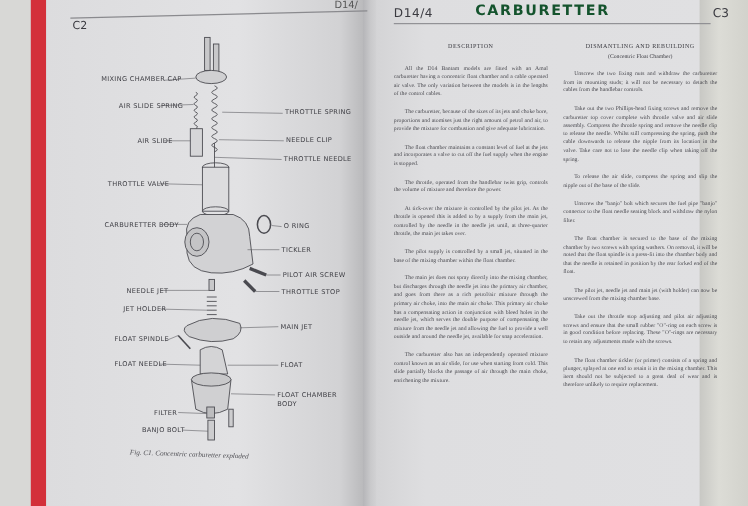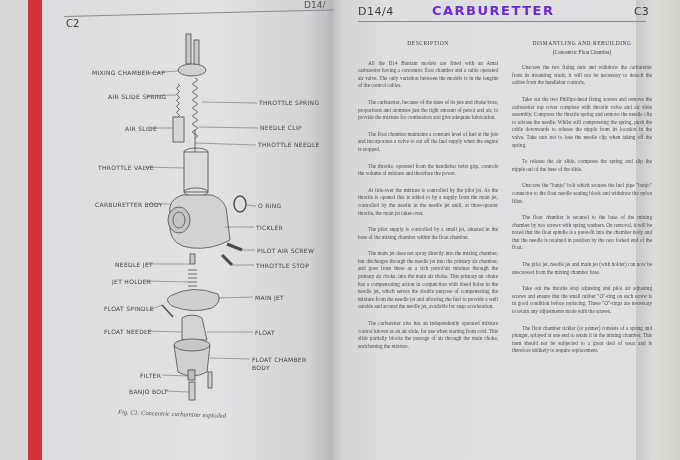--- a/index.html
+++ b/index.html
@@ -22,22 +22,22 @@
       background: linear-gradient(90deg, #d4d4d6 0%, #dedee0 15%, #e0e0e2 100%);
     }
     .bg-right { position: absolute; left: 636px; top: 0; width: 44px; height: 460px;
       background: linear-gradient(90deg, #c8c8c4, #dcdcd6 40%, #d2d2cc); }
 
     .hdr { position: absolute; font-family: "DejaVu Sans", sans-serif; color: #3a3a40; }
     .pg-c2 { left: 66px; top: 18px; font-size: 10px; }
     .pg-d14-left { left: 304px; top: 0px; font-size: 9px; color: #555; }
     .rule-left { position: absolute; left: 64px; top: 16px; width: 270px; height: 1px; background: #8a8a8e; transform: rotate(-1.4deg); transform-origin: left; }
     .pg-d14 { left: 358px; top: 5px; font-size: 11px; letter-spacing: 0.5px; }
-    .pg-title { left: 432px; top: 3px; font-size: 13px; font-weight: bold; letter-spacing: 1.5px; color: #6d28d9; }
-    .pg-c3 { left: 634px; top: 5px; font-size: 11px; }
+    .pg-title { left: 432px; top: 3px; font-size: 13px; font-weight: bold; letter-spacing: 1.5px; color: #14532d; }
+    .pg-c3 { left: 648px; top: 5px; font-size: 11px; }
     .rule-right { position: absolute; left: 358px; top: 21px; width: 288px; height: 1px; background: #8a8a8e; }
 
     .diagram { position: absolute; left: 42px; top: 0; width: 290px; height: 460px; }
     .lbl {
       position: absolute; font-family: "DejaVu Sans", sans-serif;
       font-size: 6px; color: #3e3e44; letter-spacing: 0.3px; white-space: nowrap;
     }
     .caption {
       position: absolute; left: 118px; top: 410px;
       font-size: 6.5px; font-style: italic; color: #505055; transform: rotate(2deg);

